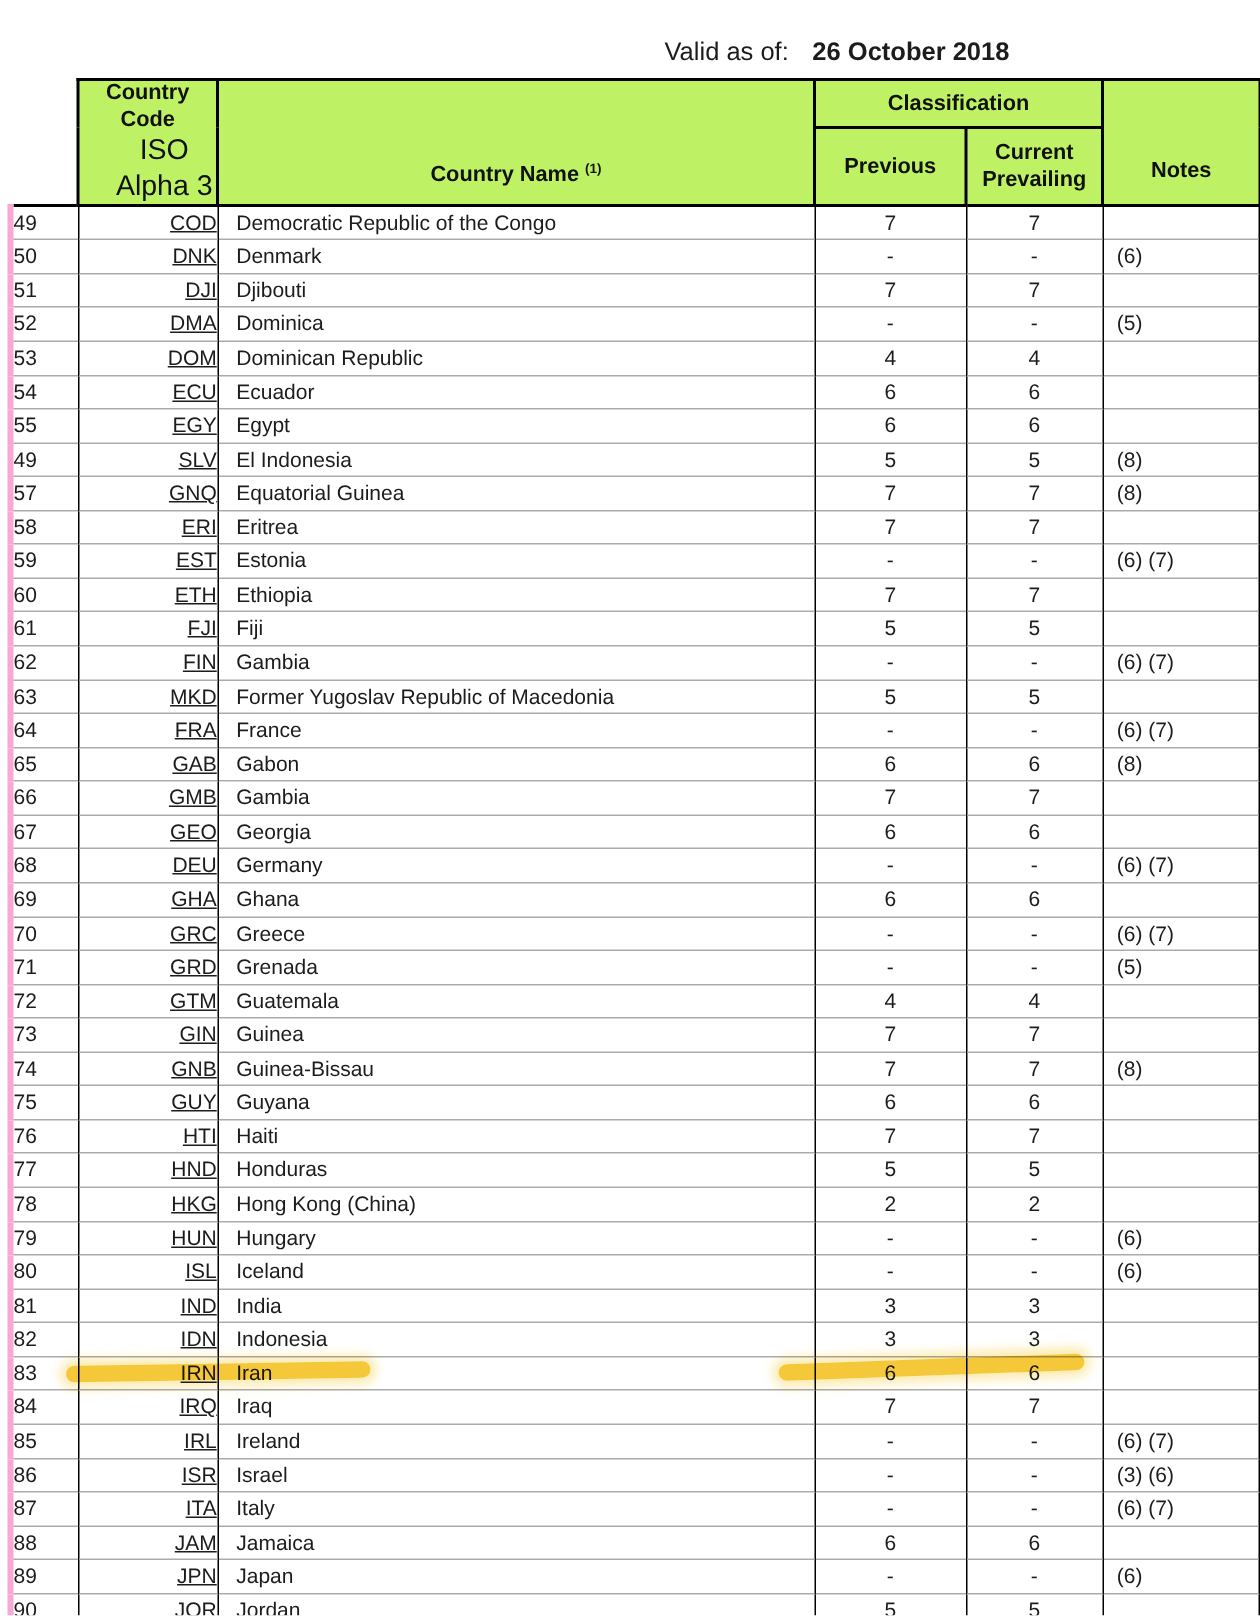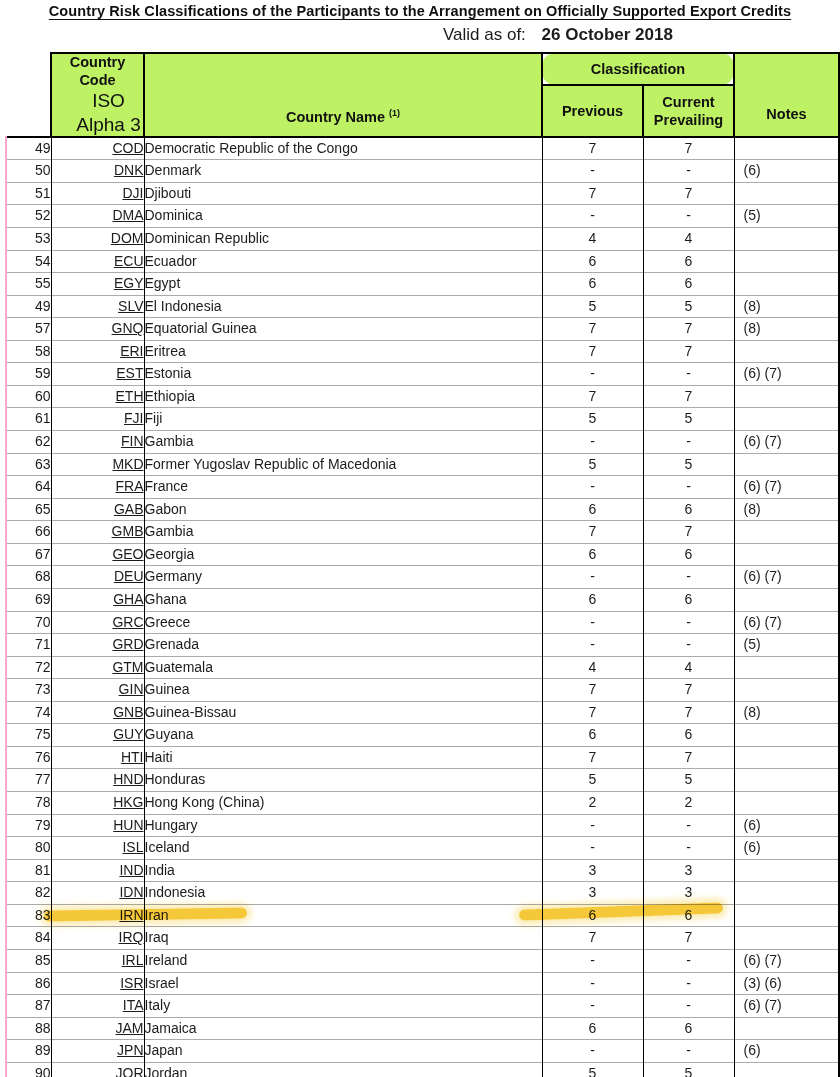--- a/index.html
+++ b/index.html
@@ -54,39 +54,39 @@
     color: #111;
   }
   th.spacer { background: transparent; border: none; }
   tr.hrow1 { height: 28px; }
   tr.hrow2 { height: 48px; }
   th.h-code { line-height: 1.22; font-size: 14.5px; }
   th.h-code .sub { font-weight: normal; font-size: 19px; padding-left: 22px; }
   th.h-name { vertical-align: bottom; padding-bottom: 11px; }
   th.h-name sup { font-size: 9px; font-weight: bold; }
   th.h-notes { vertical-align: bottom; padding-bottom: 14px; }
-  th.h-class { height: 28px; border-radius: 13px; }
+  th.h-class { height: 28px; }
   th.h-curr { line-height: 1.25; }
 
   
   td {
     height: 21.57px;
     line-height: 21.57px;
     font-size: 14px;
     padding: 0;
     border-top: 1px solid #ababab;
     border-left: 1.5px solid #000;
     white-space: nowrap;
     overflow: hidden;
     color: #1c1c1c;
   }
   tbody tr:first-child td { border-top: 2px solid #000; }
-  td.c-num   { text-align: right; border-left: 2px solid #f9a8d4; }
+  td.c-num   { text-align: left; border-left: 4px solid #f9a8d4; }
   td.c-code  { text-align: right; text-decoration: underline; }
-  td.c-name  { text-align: left; }
+  td.c-name  { text-align: left; padding-left: 12px; }
   td.c-prev  { text-align: center; }
   td.c-curr  { text-align: center; }
   td.c-notes { text-align: left; padding-left: 9px; border-right: 2px solid #000; }
 
   
   .marker {
     position: absolute;
     border-radius: 6px;
     mix-blend-mode: multiply;
     pointer-events: none;
@@ -98,21 +98,20 @@
   .marker-class {
     left: 519px; top: 906px; width: 204px; height: 11px;
     transform: rotate(-2.1deg);
   }
 </style>
 </head>
 <body>
 
 <div id="page">
 
-  <div class="doc-title">Country Risk Classifications of the Participants to the Arrangement on Officially Supported Export Credits</div>
 
   <div class="valid-line">
     <span class="valid-label">Valid as of:</span>
     <span class="valid-date">26 October 2018</span>
   </div>
 
   <table class="risk">
     <colgroup>
       <col style="width:45px">
       <col style="width:93px">

